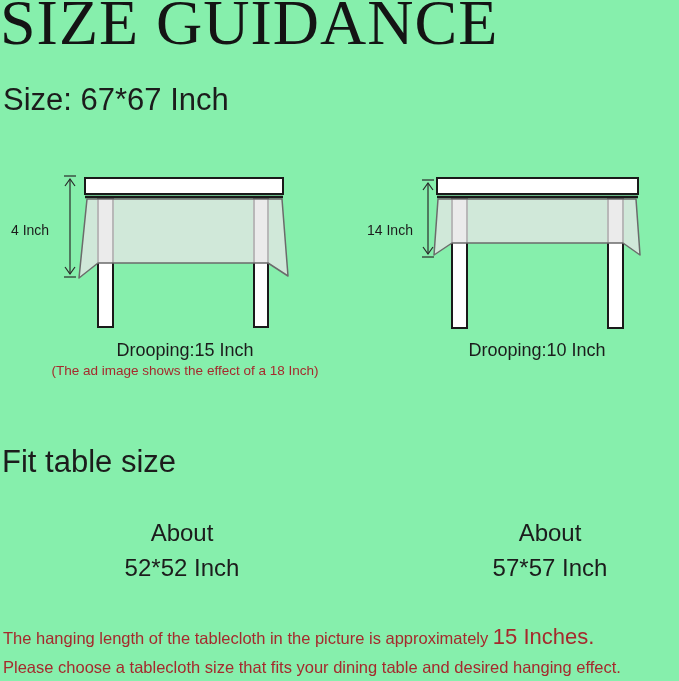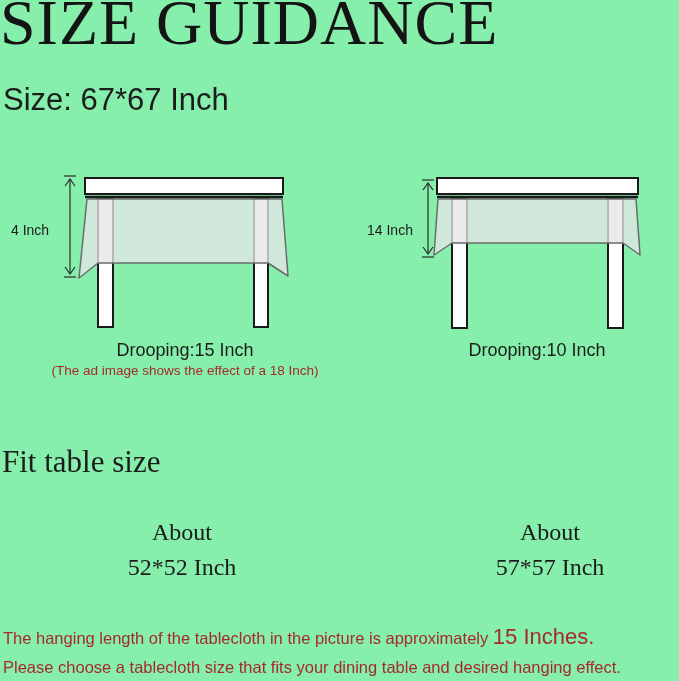--- a/index.html
+++ b/index.html
@@ -9,22 +9,22 @@
   #title{left:0px;top:-12px;font-family:"Liberation Serif",serif;font-size:64px;line-height:70px;
          letter-spacing:1px;color:#141414;font-weight:400;}
   #size-line{left:3px;top:82px;font-size:31px;line-height:36px;color:#1c1c1c;}
   .measure-label{font-size:14px;line-height:18px;color:#1c1c1c;}
   #droop-label-left{left:11px;top:221px;}
   #droop-label-right{left:367px;top:221px;}
   .caption{font-size:18px;line-height:20px;color:#1c1c1c;text-align:center;}
   #caption-left{left:55px;top:340px;width:260px;}
   #caption-right{left:407px;top:340px;width:260px;}
   #caption-note{left:25px;top:362px;width:320px;text-align:center;font-size:13.5px;line-height:17px;color:#a52a2d;}
-  #fit-heading{left:2px;top:444px;font-size:31px;line-height:36px;color:#1c1c1c;font-family:Liberation Serif, serif;}
-  .about-block{text-align:center;font-size:24px;line-height:35px;color:#1c1c1c;font-family:Liberation Serif, serif;}
+  #fit-heading{left:2px;top:444px;font-size:31px;line-height:36px;color:#1c1c1c;}
+  .about-block{text-align:center;font-size:24px;line-height:35px;color:#1c1c1c;}
   #about-left{left:82px;top:515px;width:200px;}
   #about-right{left:450px;top:515px;width:200px;}
   #footer-line1{left:3px;top:622px;font-size:16.5px;line-height:30px;color:#a52a2d;}
   #footer-line1 .big{font-size:22px;}
   #footer-line2{left:3px;top:654px;font-size:16.5px;line-height:26px;color:#a52a2d;}
   svg{position:absolute;overflow:visible;}
   .tbl-stroke{stroke:#1a1a1a;stroke-width:2;fill:#ffffff;}
   .cloth{fill:rgba(230,230,230,0.78);stroke:#6b6b6b;stroke-width:1.5;stroke-linejoin:round;}
   .arrow{stroke:#2a2a2a;stroke-width:1.2;fill:none;}
 </style>

